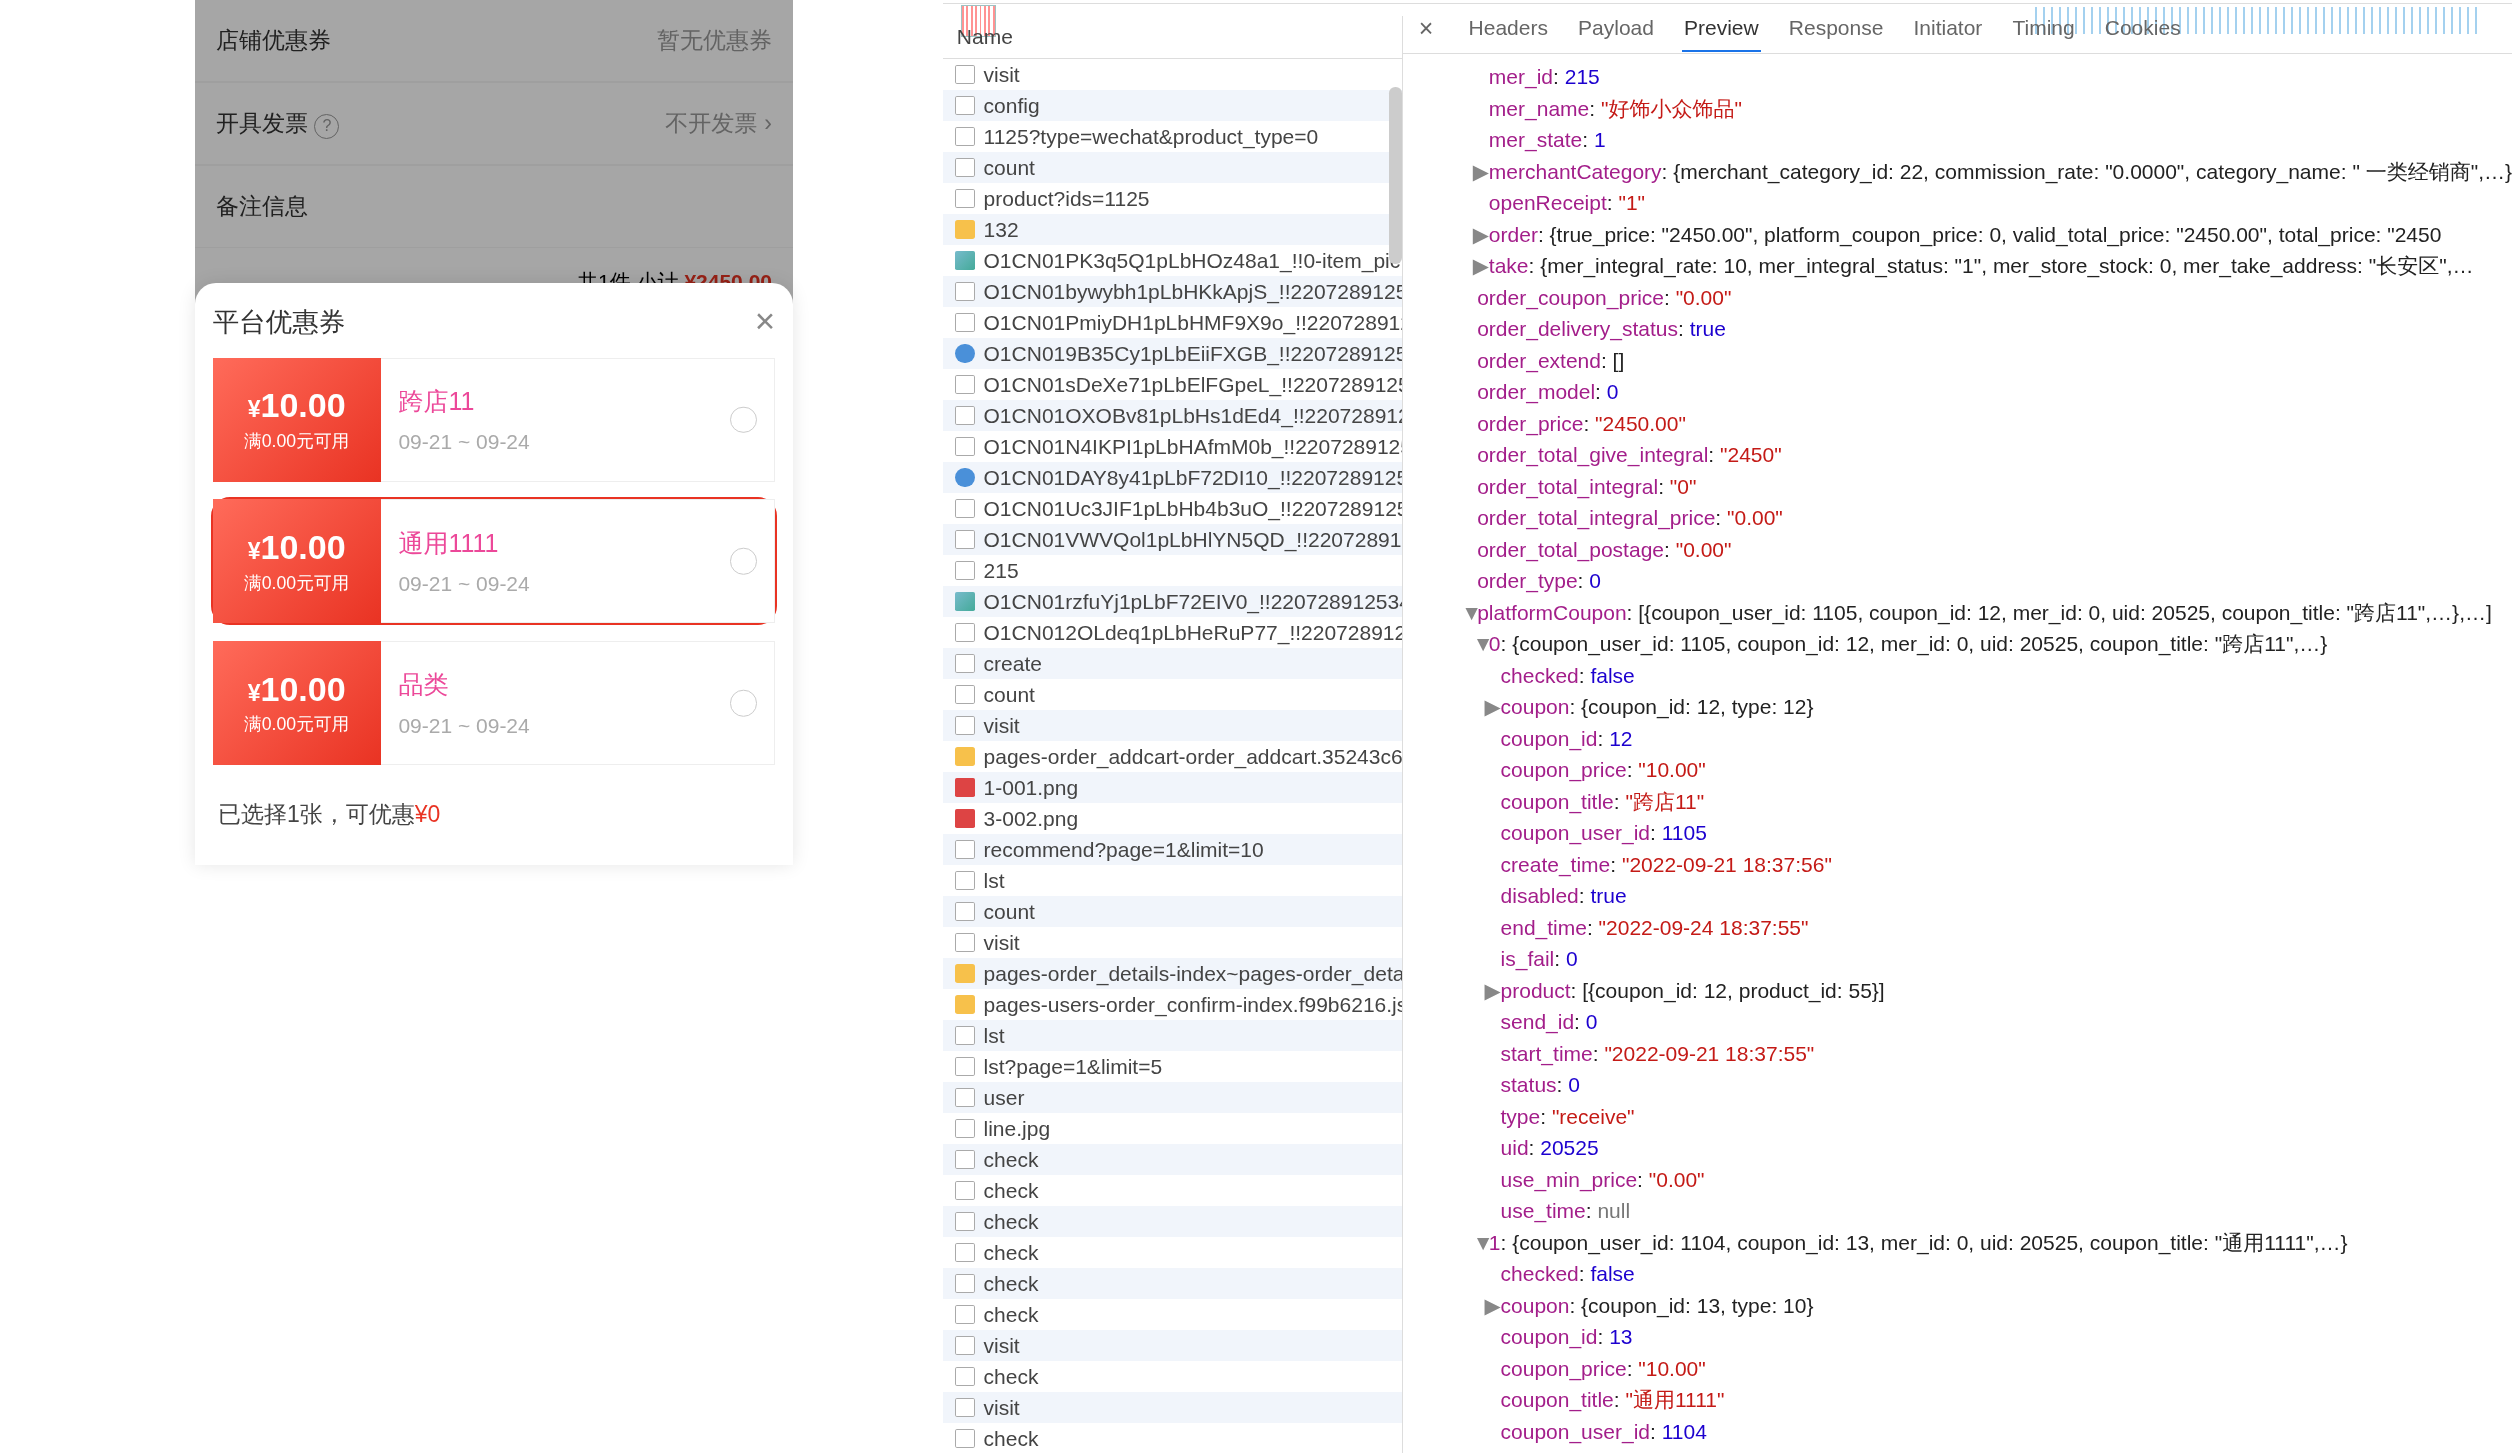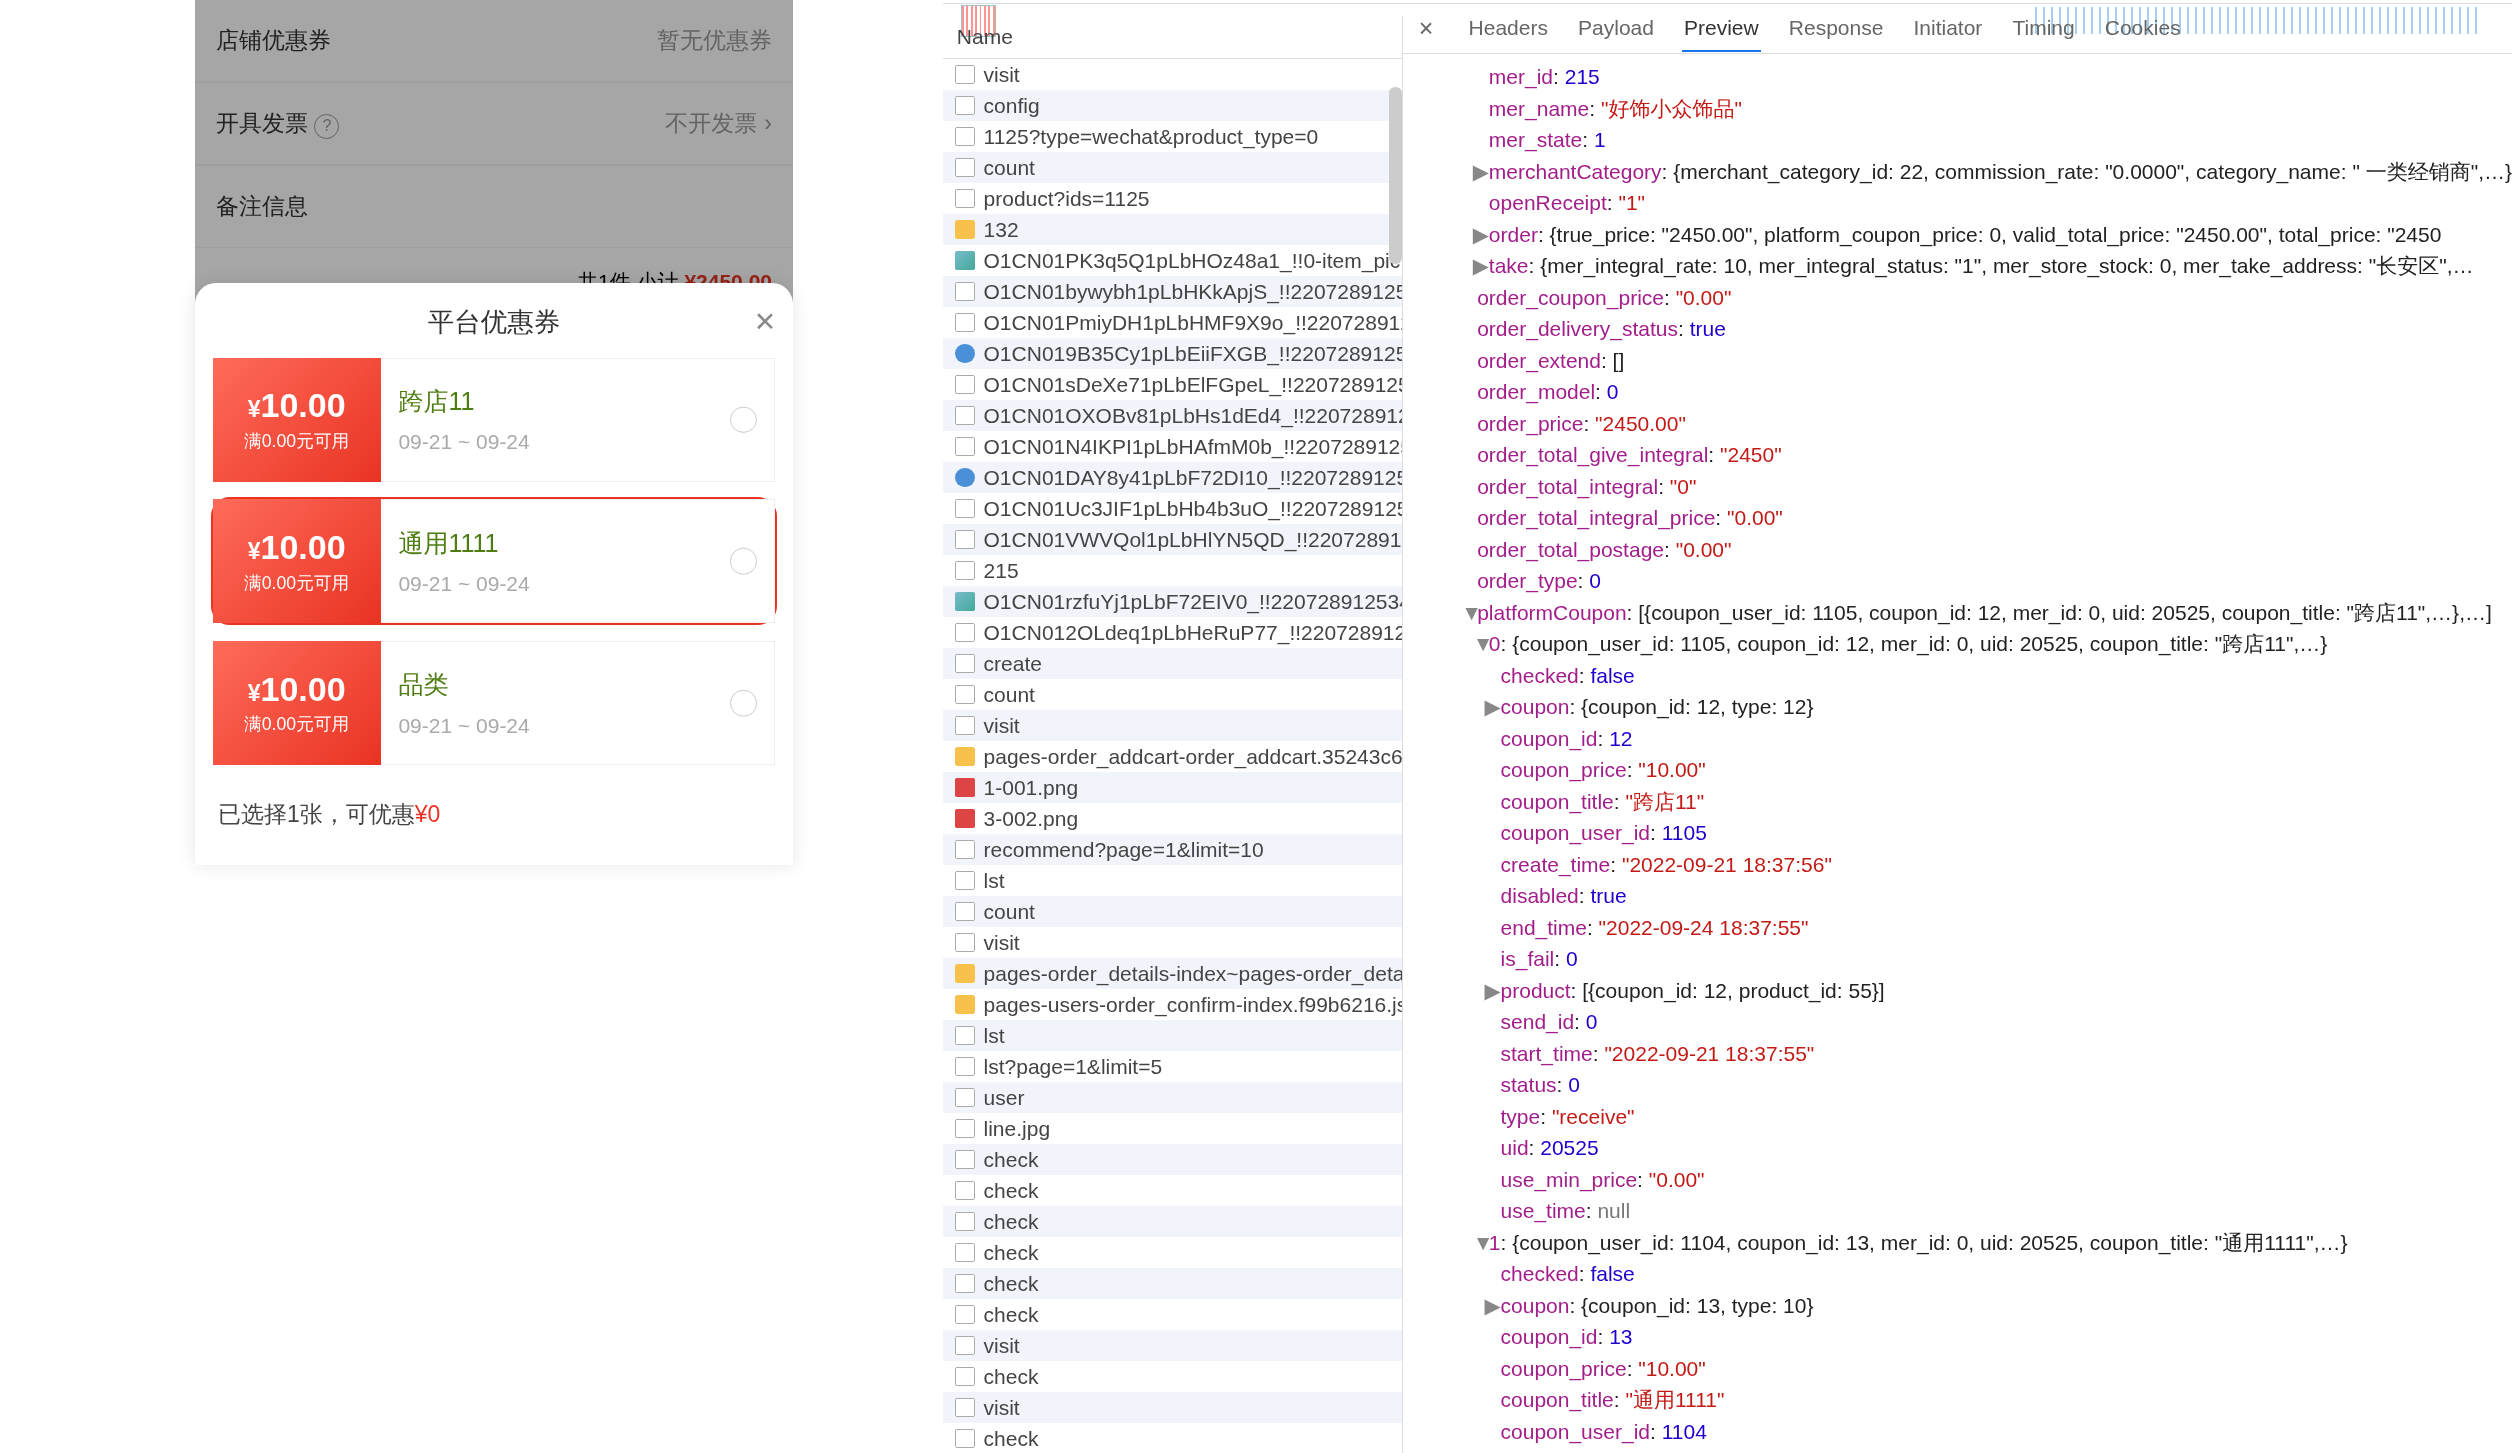--- a/index.html
+++ b/index.html
@@ -14,31 +14,31 @@
 .m-row .rlabel { color: #999; display: flex; align-items: center; gap: 7px; }
 .m-total { text-align: right; padding: 19.5px 21px; background: #fff; font-size: 21px; }
 .m-total .price { color: #e93323; font-weight: 700; }
 .m-info { padding: 23px 21px; background: #fff; color: #333; display: flex; justify-content: space-between; }
 .m-info .req { color: #e93323; margin-right: 3.5px; }
 .m-info .hint { color: #555; }
 .help-icon { display: inline-block; width: 25px; height: 25px; border: 1.8px solid #999; border-radius: 50%; font-size: 16px; text-align: center; line-height: 21px; color: #999; }
 
 
 .sheet { position: absolute; z-index: 2; left: 0; right: 0; top: 283px; background: #fff; border-radius: 21px 21px 0 0; box-shadow: 0 0 17.7px rgba(0,0,0,0.1); padding: 21px 17.7px 35px; }
-.sheet-title { text-align: center; font-size: 26.5px; color: #333; position: relative; margin-bottom: 17.7px; }
+.sheet-title { font-size: 26.5px; color: #333; position: relative; margin-bottom: 17.7px; }
 .sheet-close { position: absolute; right: 0; top: -3.5px; font-size: 35px; color: #888; font-weight: 300; }
 .coupon { display: flex; margin-bottom: 17.7px; border-radius: 17px; overflow: visible; position: relative; height: 124px; }
 .coupon.selected { outline: 3.5px solid #e93323; outline-offset: -1.8px; }
 .coupon .stub { width: 168px; background: linear-gradient(135deg,#ff6b5a,#e93323); color: #fff; display: flex; flex-direction: column; align-items: center; justify-content: center; position: relative; }
 .coupon .stub::before { content: ''; position: absolute; left: -5.3px; top: 0; bottom: 0; width: 10.6px; background: radial-gradient(circle at 0 50%, transparent 5.3px, #e93323 5.3px) repeat-y; background-size: 10.6px 16px; opacity: 0; }
 .coupon .amount { font-size: 34px; font-weight: 700; }
 .coupon .amount .cur { font-size: 23px; }
 .coupon .cond { font-size: 17.7px; margin-top: 3.5px; }
 .coupon .body { flex: 1; background: #fff; border: 0.9px solid #eee; border-left: none; display: flex; flex-direction: column; justify-content: center; padding: 0 17.7px; position: relative; }
-.coupon .ctitle { font-size: 25px; color: #4d7c0f; margin-bottom: 12.4px; }
+.coupon .ctitle { font-size: 25px; color: #ec4899; margin-bottom: 12.4px; }
 .coupon .cdate { font-size: 21px; color: #aaa; }
 .coupon .radio { position: absolute; right: 17.7px; top: 50%; transform: translateY(-50%); width: 26.5px; height: 26.5px; border: 1.8px solid #ccc; border-radius: 50%; background: #fff; }
 .sheet-foot { padding: 16px 5.3px 0; font-size: 23px; color: #444; }
 .sheet-foot .amt { color: #e93323; }
 
 
 .devtools { flex: 1; display: flex; flex-direction: column; font-size: 21px; color: #333; }
 .timeline { height: 44px; border-bottom: 0.9px solid #ddd; background: #fff; position: relative; }
 .timeline-bar { position: absolute; left: 17.7px; top: 5.3px; width: 35px; height: 32px; border: 0.9px solid #7aa; background: repeating-linear-gradient(90deg,#f66,#f66 1.8px,transparent 1.8px,transparent 4.4px); opacity: 0.7; }
 .timeline-dots { position: absolute; right: 35px; top: 7px; width: 442px; height: 26.5px; background: repeating-linear-gradient(90deg, #4aa3df 0 1.8px, transparent 1.8px 8px); opacity: 0.5; }

